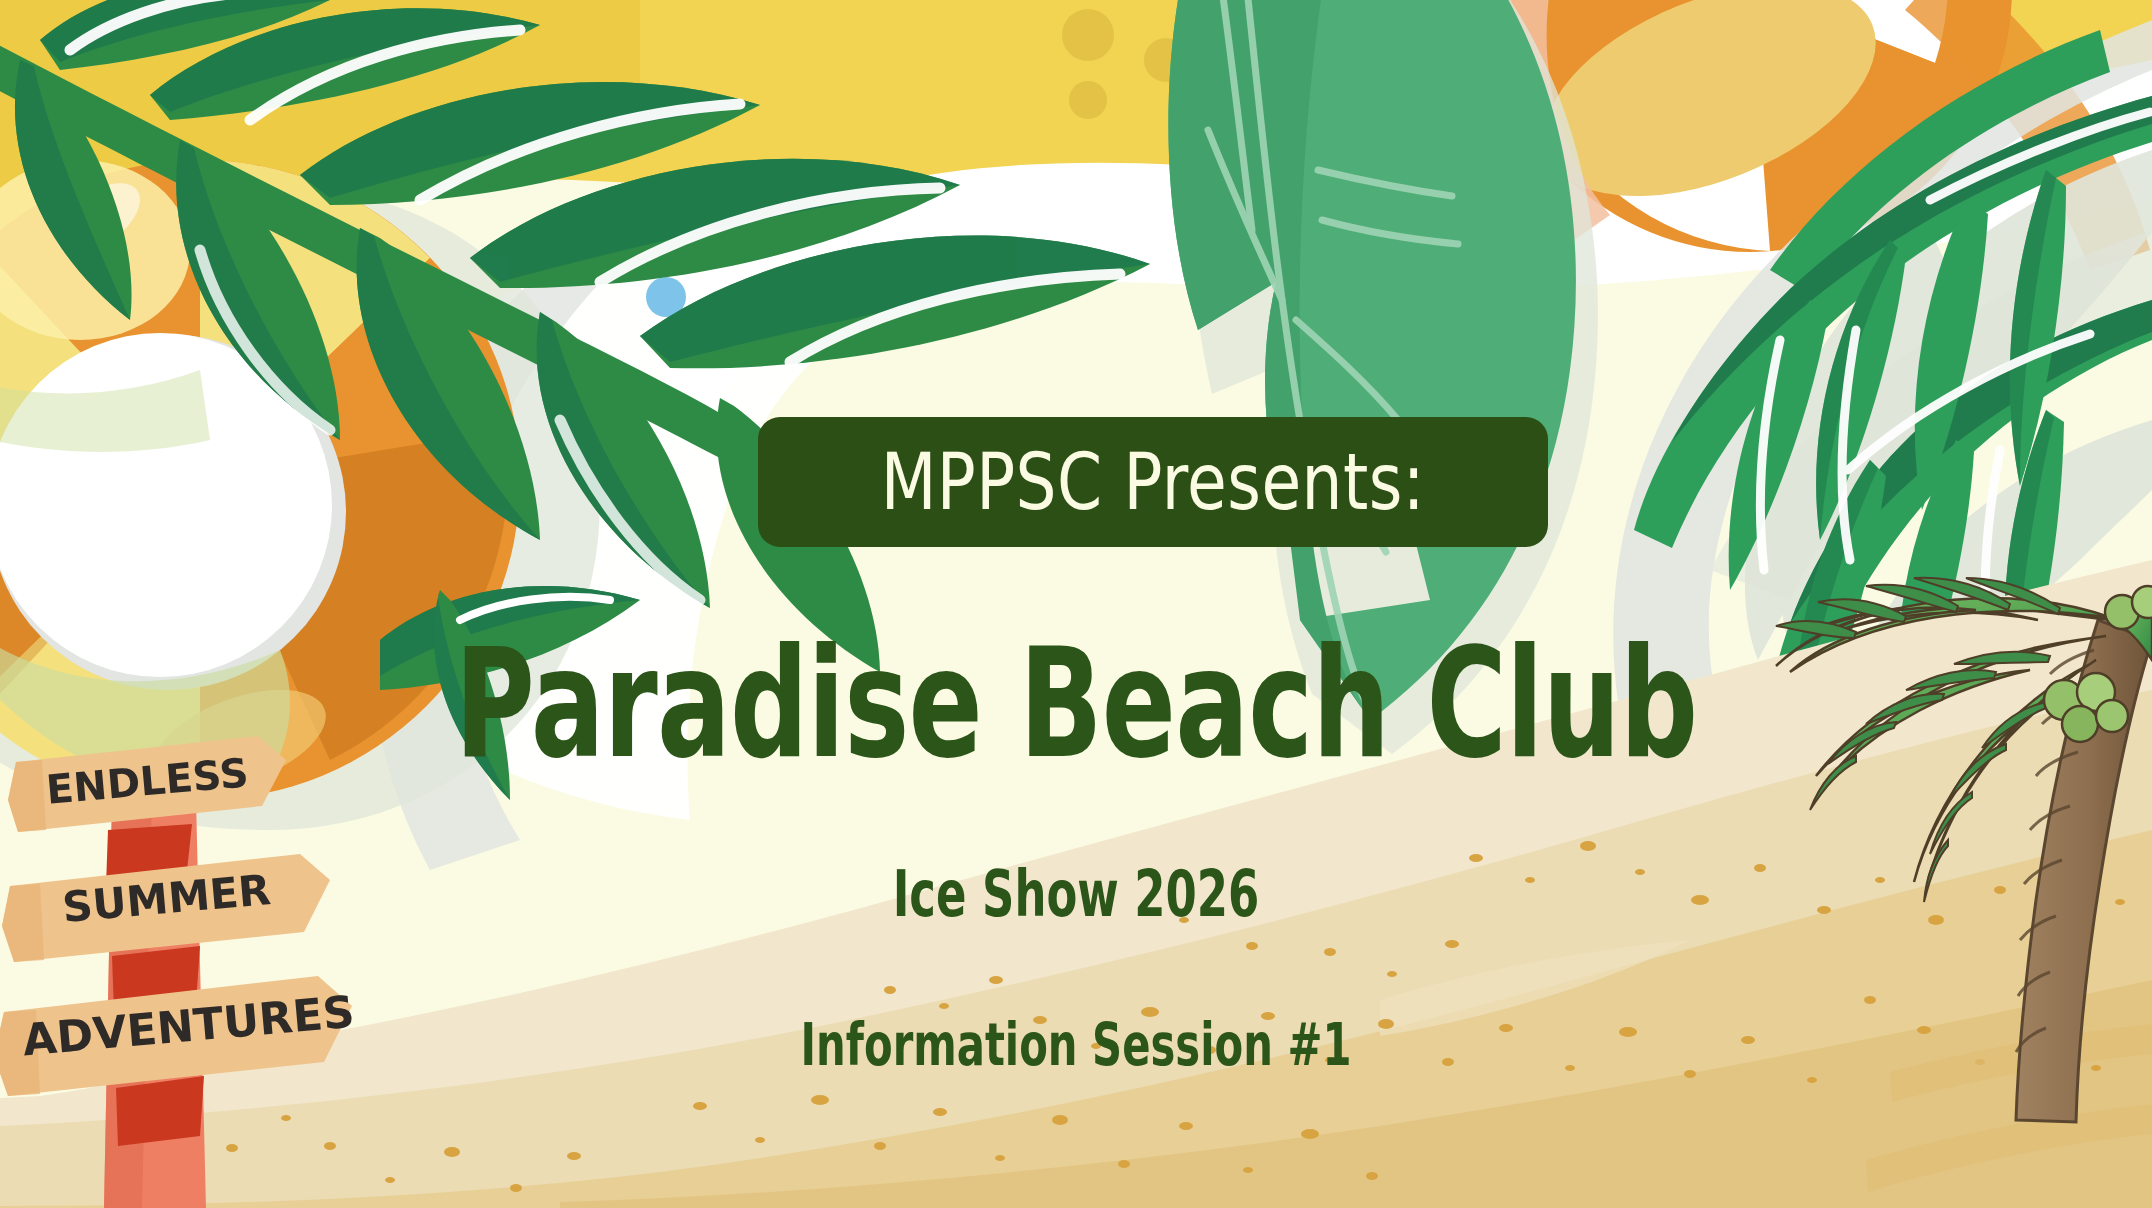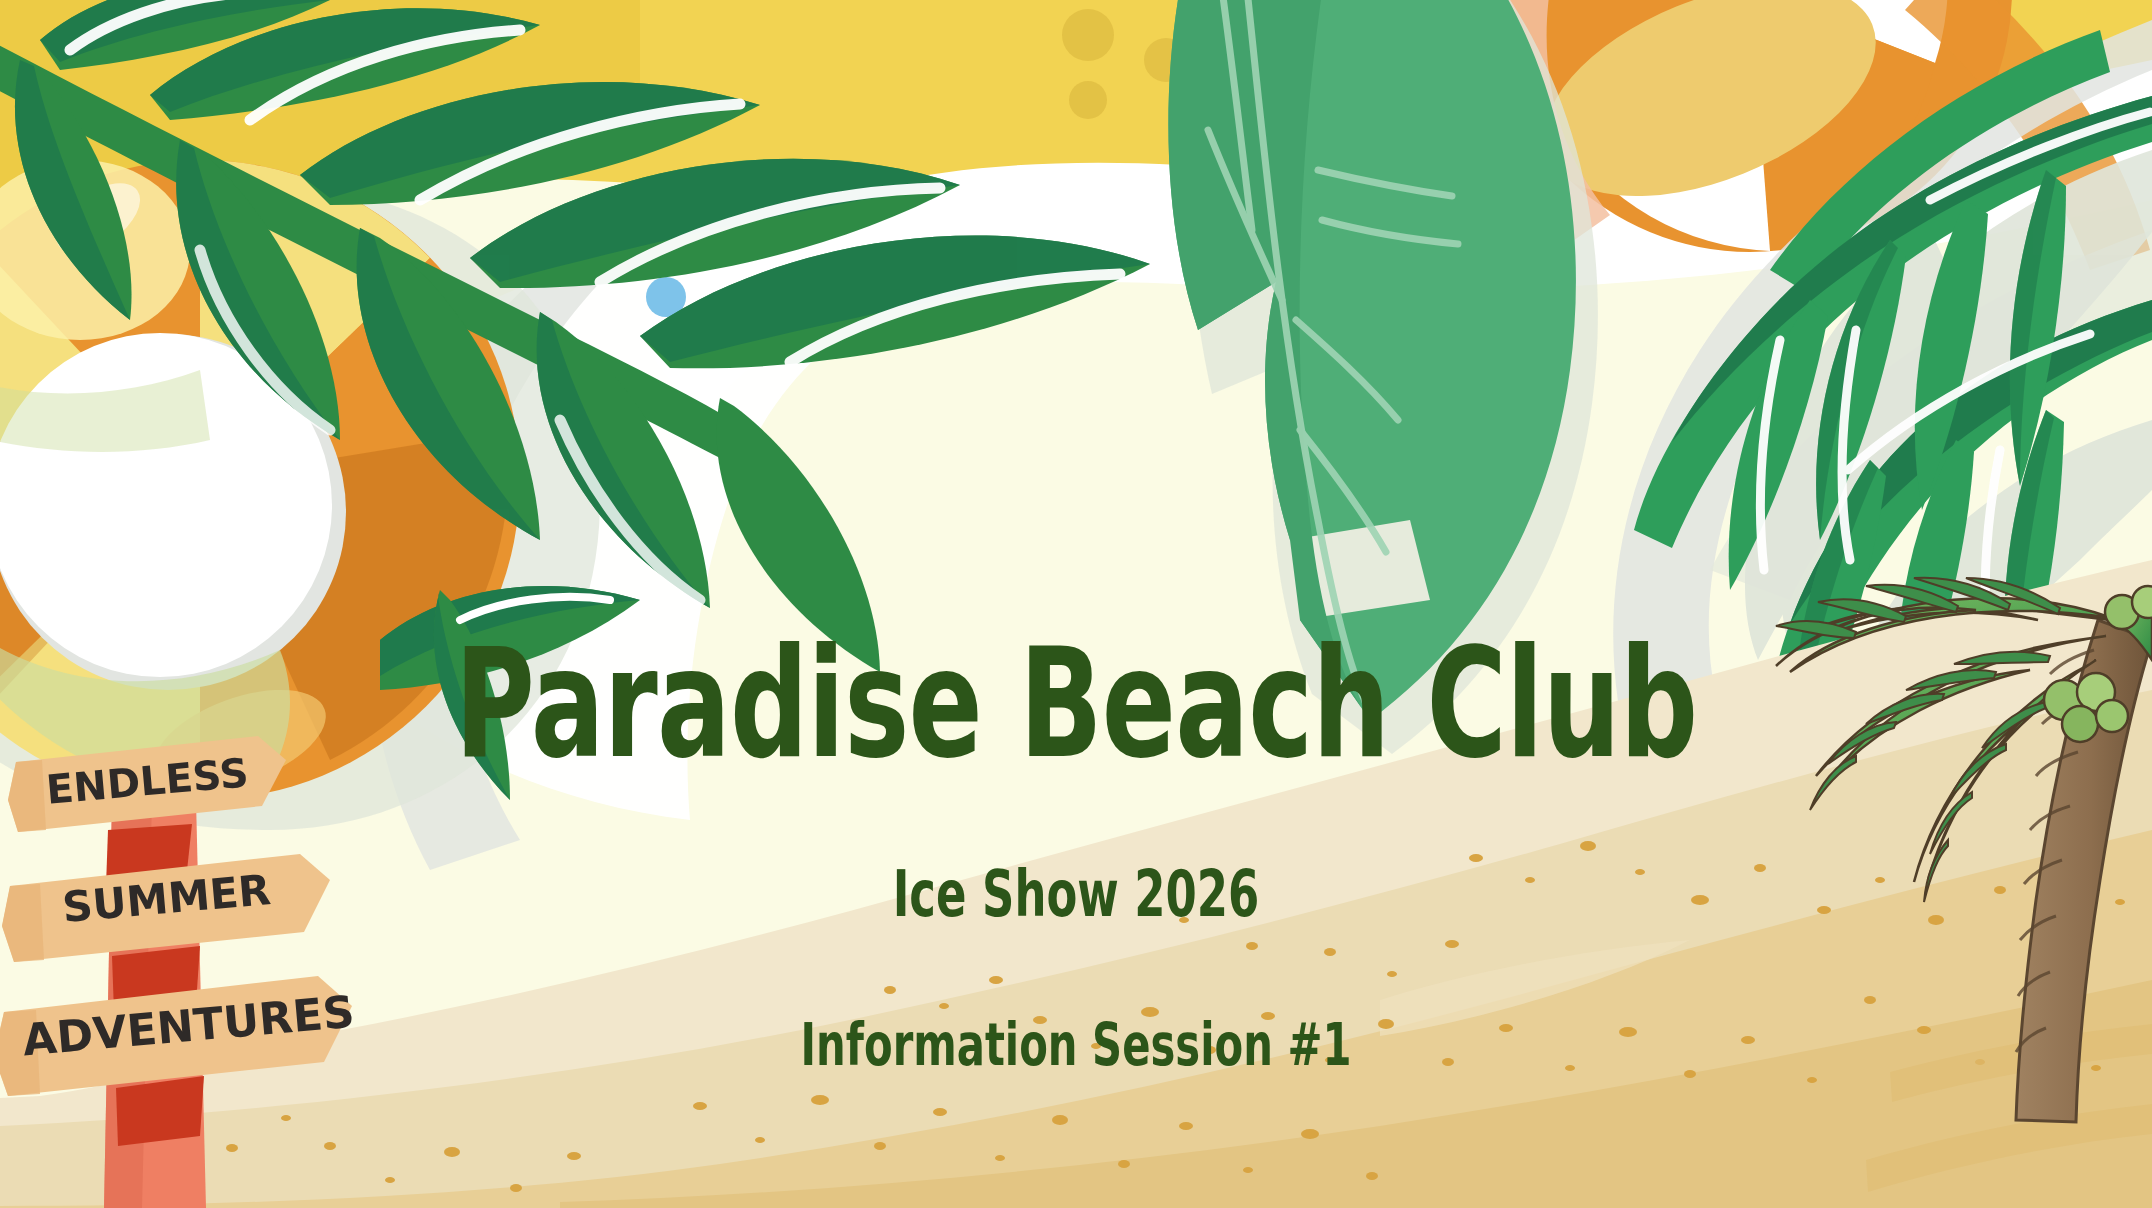--- a/index.html
+++ b/index.html
@@ -526,20 +526,23 @@
 
     </g>
   </svg>
 
   <div class="sign-label" id="sign-endless">ENDLESS</div>
   <div class="sign-label" id="sign-summer">SUMMER</div>
   <div class="sign-label" id="sign-adventures">ADVENTURES</div>
 
   <div id="content">
 
+    <div class="badge">
+      <span class="badge-text">MPPSC Presents:</span>
+    </div>
 
     <div class="main-title">Paradise Beach Club</div>
 
     <div class="sub-1">Ice Show 2026</div>
 
     <div class="sub-2">Information Session #1</div>
 
   </div>
 
 </div>

